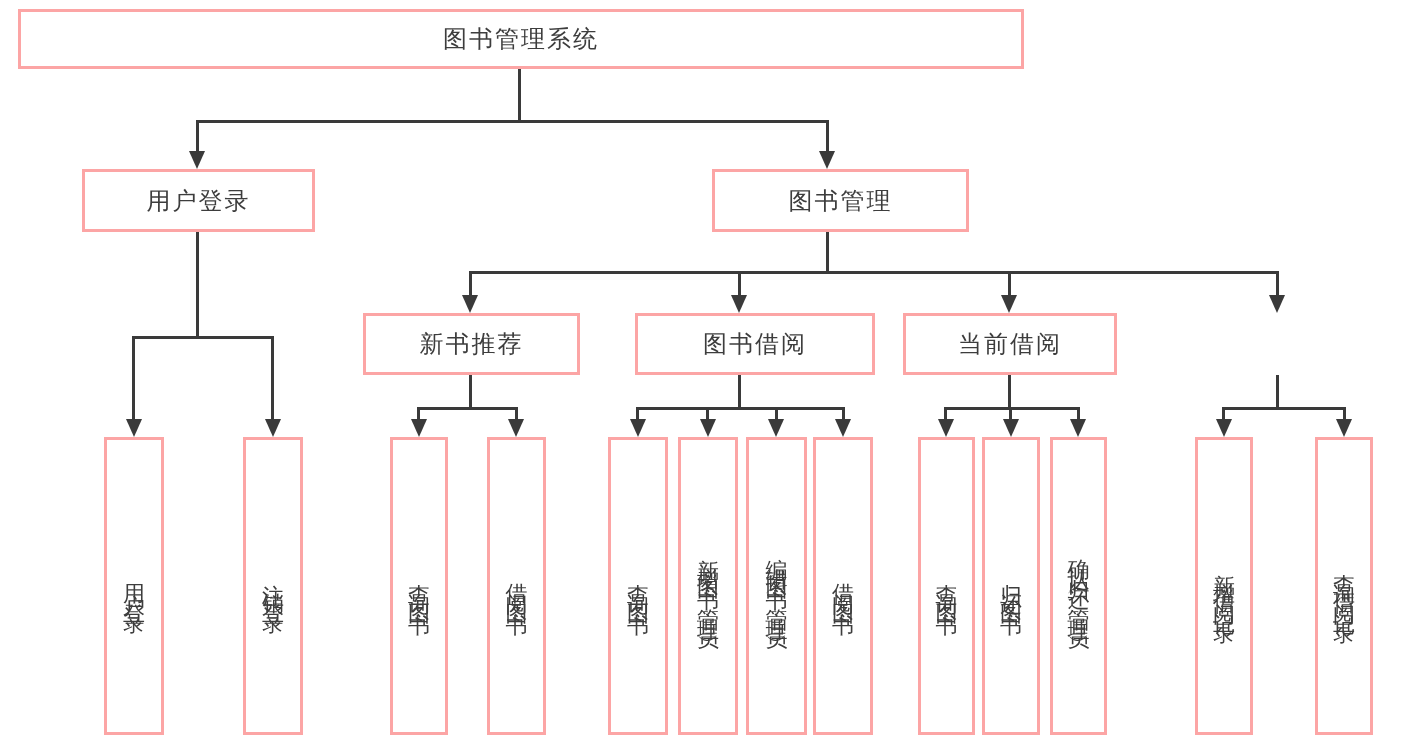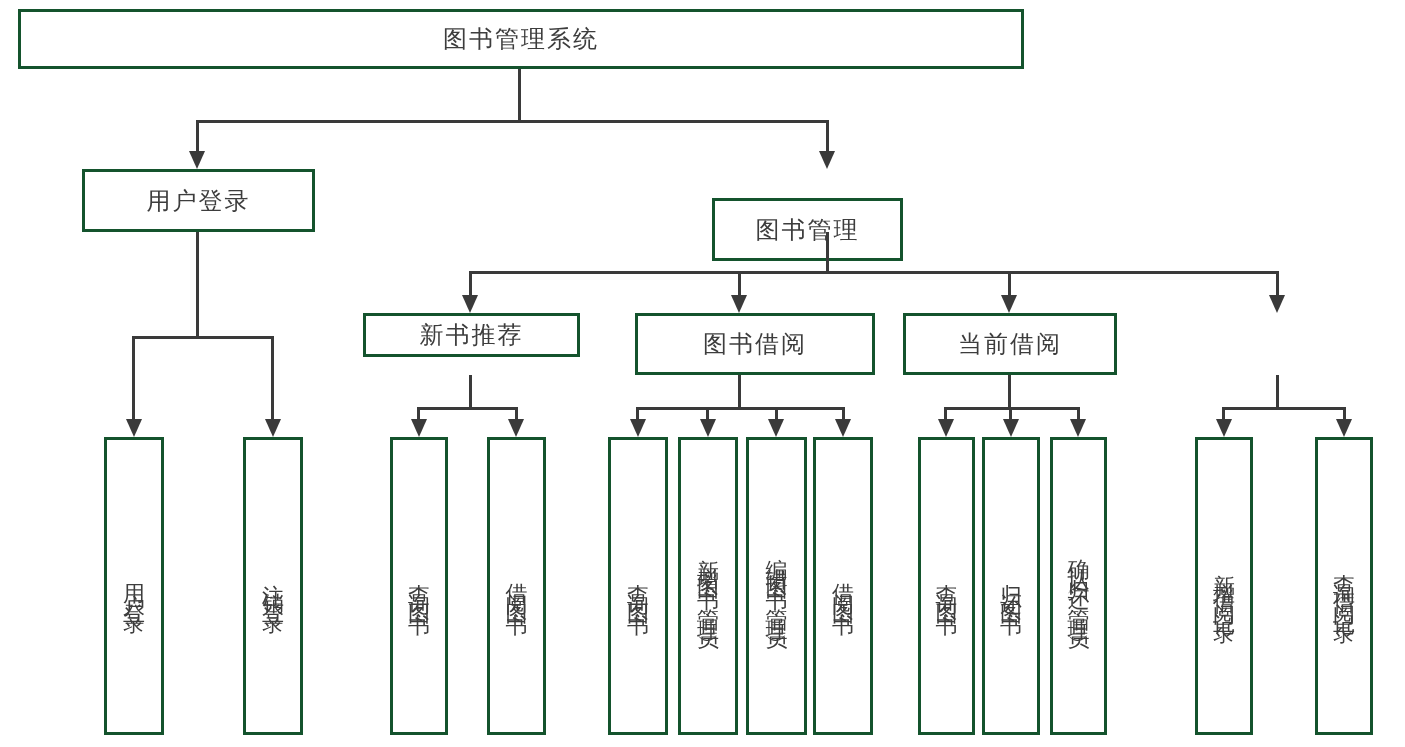--- a/index.html
+++ b/index.html
@@ -2,21 +2,21 @@
 <html><head>
 <meta charset="utf-8">
 <style>
   html,body { margin:0; padding:0; background:#ffffff; }
   #canvas {
     position:relative; width:1405px; height:747px; background:#ffffff;
     font-family:"Liberation Sans","DejaVu Sans",sans-serif; overflow:hidden;
   }
   .box {
     position:absolute; box-sizing:border-box;
-    border:3px solid #14532d; background:#ffffff;
+    border:3px solid #fca5a5; background:#ffffff;
     display:flex; align-items:center; justify-content:center;
     color:#3d3d3d; font-size:24px; letter-spacing:2px; white-space:nowrap;
   }
   .leaf {
     font-size:22px; letter-spacing:0;
   }
   .vtext {
     writing-mode:vertical-rl; text-orientation:mixed;
     letter-spacing:10px; line-height:1; color:#3d3d3d;
   }
@@ -40,41 +40,41 @@
   <div class="box" style="left:18px; top:9px; width:1006px; height:60px;">图书管理系统</div>
 
   <div class="vline" style="left:518px; top:69px; height:53px;"></div>
   <div class="hline" style="left:196px; top:120px; width:633px;"></div>
   <div class="vline" style="left:196px; top:120px; height:32px;"></div>
   <div class="arrow" style="left:189px; top:151px;"></div>
   <div class="vline" style="left:826px; top:120px; height:32px;"></div>
   <div class="arrow" style="left:819px; top:151px;"></div>
 
   <div class="box" style="left:82px; top:169px; width:233px; height:63px;">用户登录</div>
-  <div class="box" style="left:712px; top:169px; width:191px; height:63px;margin-top:29px;">图书管理</div>
+  <div class="box" style="left:712px; top:169px; width:257px; height:63px;">图书管理</div>
 
   <div class="vline" style="left:196px; top:232px; height:107px;"></div>
   <div class="hline" style="left:132px; top:336px; width:142px;"></div>
   <div class="vline" style="left:132px; top:336px; height:83px;"></div>
   <div class="arrow" style="left:126px; top:419px;"></div>
   <div class="vline" style="left:271px; top:336px; height:83px;"></div>
   <div class="arrow" style="left:265px; top:419px;"></div>
 
   <div class="vline" style="left:826px; top:232px; height:42px;"></div>
   <div class="hline" style="left:469px; top:271px; width:810px;"></div>
   <div class="vline" style="left:469px; top:271px; height:24px;"></div>
   <div class="arrow" style="left:462px; top:295px;"></div>
   <div class="vline" style="left:738px; top:271px; height:24px;"></div>
   <div class="arrow" style="left:731px; top:295px;"></div>
   <div class="vline" style="left:1008px; top:271px; height:24px;"></div>
   <div class="arrow" style="left:1001px; top:295px;"></div>
   <div class="vline" style="left:1276px; top:271px; height:24px;"></div>
   <div class="arrow" style="left:1269px; top:295px;"></div>
 
-  <div class="box" style="left:363px; top:313px; width:217px; height:44px;">新书推荐</div>
+  <div class="box" style="left:363px; top:313px; width:217px; height:62px;">新书推荐</div>
   <div class="box" style="left:635px; top:313px; width:240px; height:62px;">图书借阅</div>
   <div class="box" style="left:903px; top:313px; width:214px; height:62px;">当前借阅</div>
 
   <div class="vline" style="left:469px; top:375px; height:35px;"></div>
   <div class="hline" style="left:417px; top:407px; width:101px;"></div>
   <div class="vline" style="left:417px; top:407px; height:12px;"></div>
   <div class="arrow" style="left:411px; top:419px;"></div>
   <div class="vline" style="left:515px; top:407px; height:12px;"></div>
   <div class="arrow" style="left:508px; top:419px;"></div>
 

